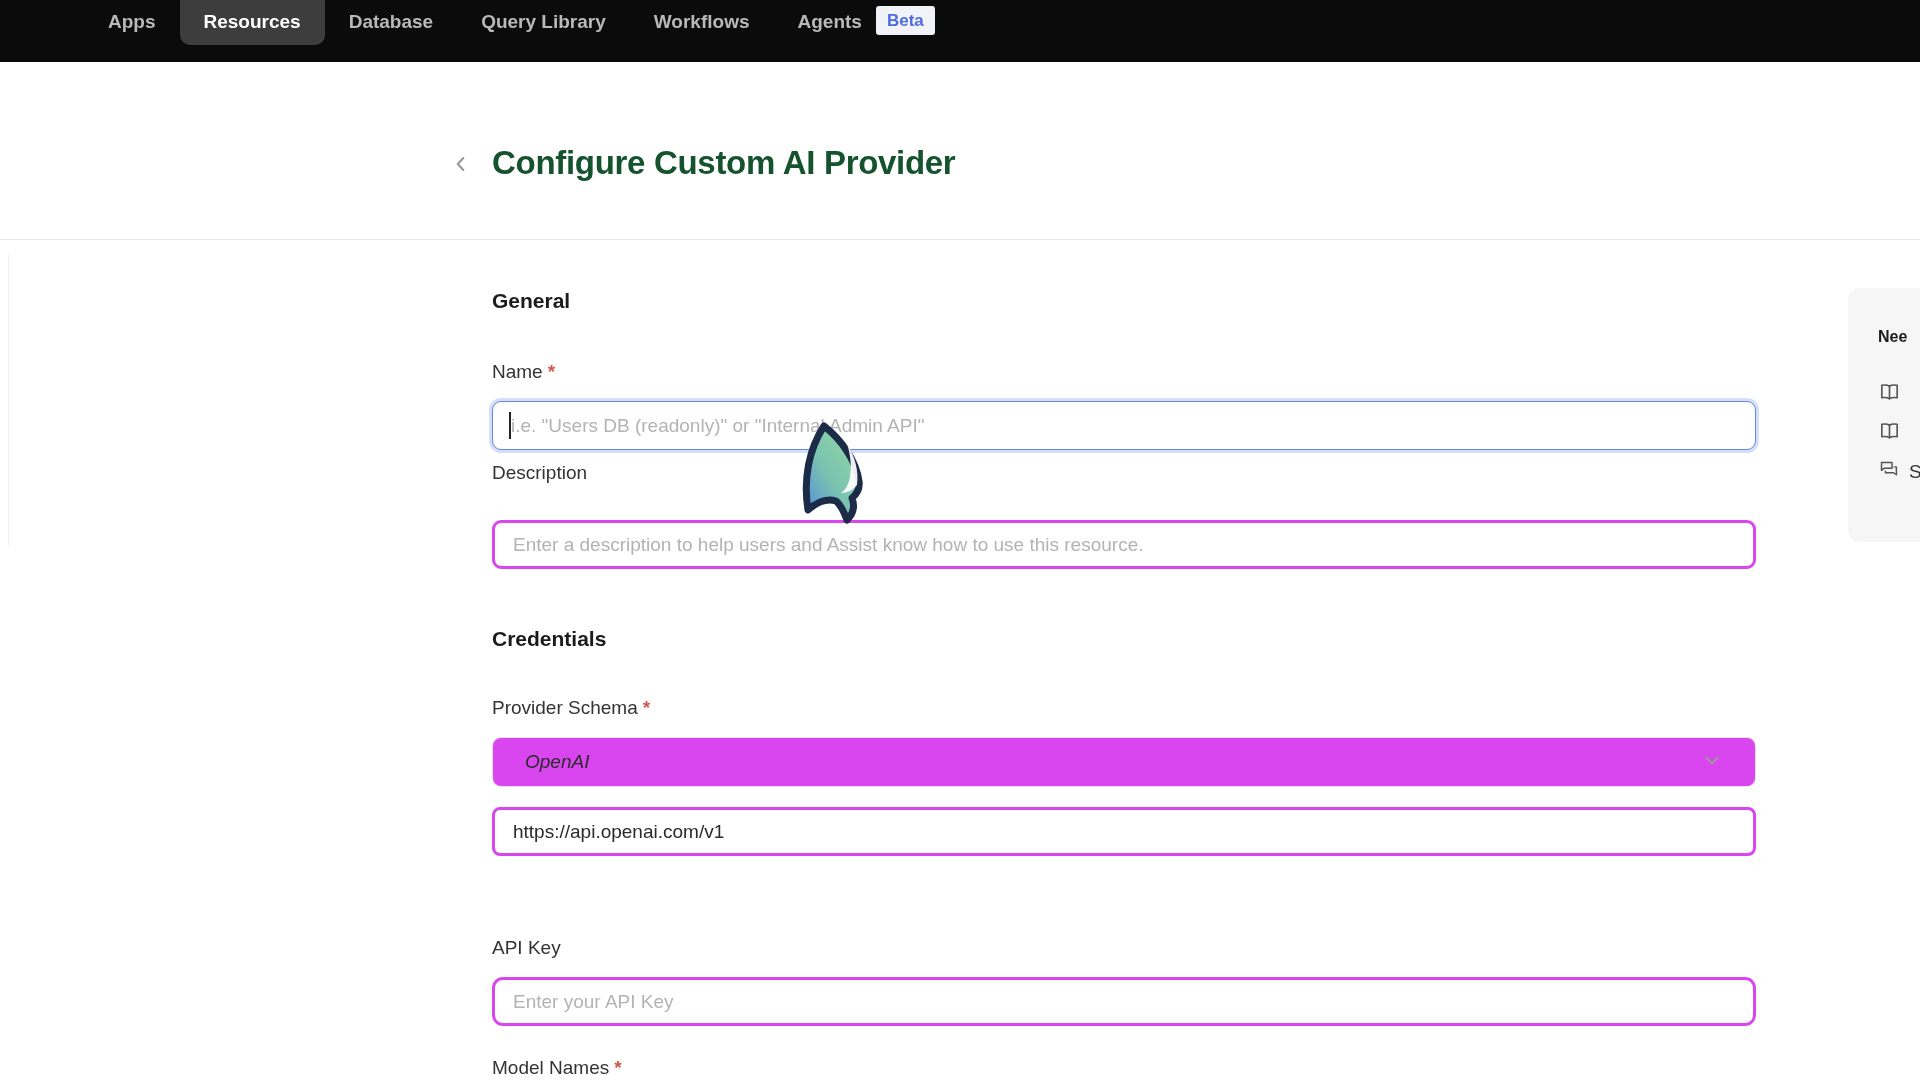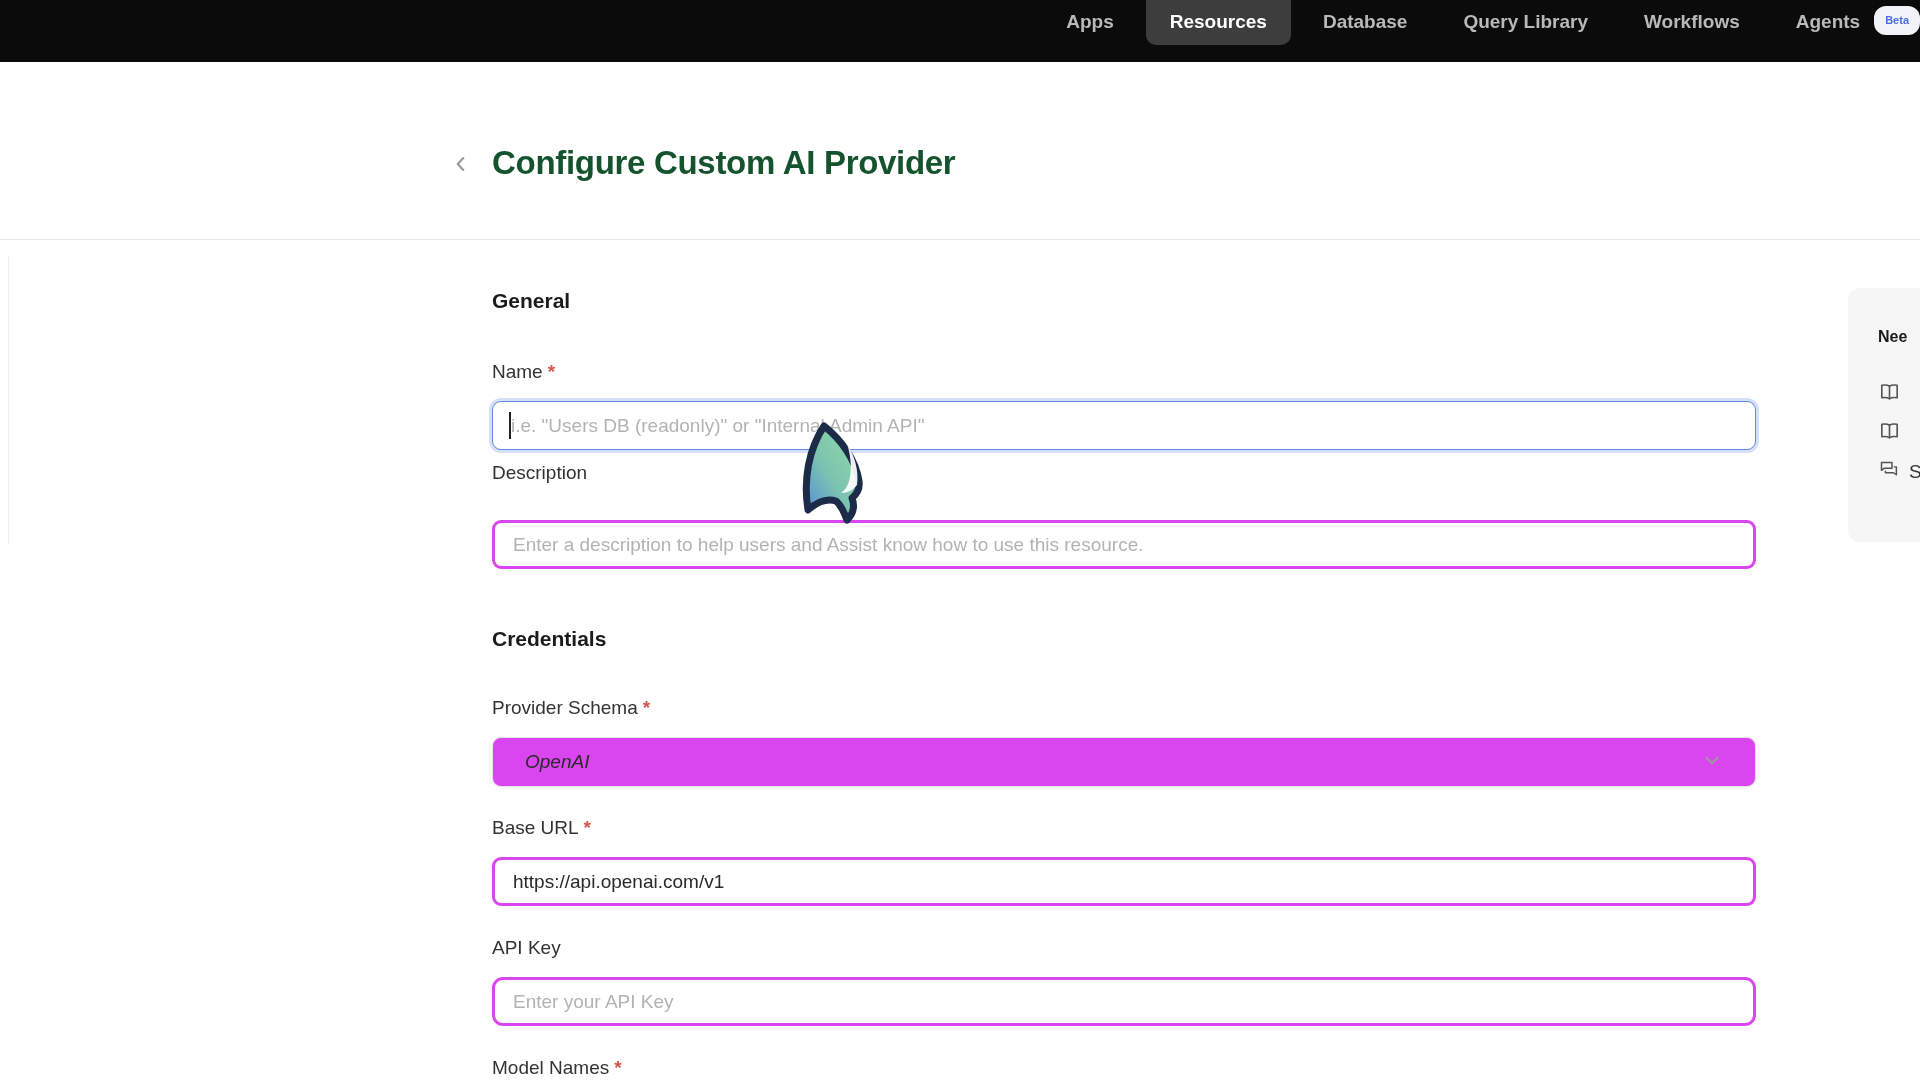--- a/index.html
+++ b/index.html
@@ -9,40 +9,39 @@
     font-family:"Liberation Sans","DejaVu Sans",sans-serif;
     -webkit-font-smoothing:antialiased;
   }
 
   
   .topnav{
     position:absolute;top:0;left:0;width:1920px;height:62px;
     background:#0b0b0b;overflow:hidden;
   }
   .topnav-inner{
-    display:flex;align-items:flex-start;gap:8px;
+    display:flex;align-items:flex-start;gap:0;
     padding-left:84px;
-    justify-content:flex-end;
   }
   .tab{
     color:#b9b9b9;font-size:19px;font-weight:700;
     padding:9px 24px 0 24px;line-height:26px;white-space:nowrap;
     cursor:pointer;
   }
   .tab--active{
     background:#3d3d3d;color:#ffffff;border-radius:10px;
     padding:22px 24px 10px 24px;margin-top:-13px;
   }
   .agents-wrap{display:flex;align-items:flex-start;}
   .agents-wrap .tab{padding-right:4px;}
   .beta-badge{
     margin-top:6px;margin-left:10px;
     background:#f2f3f8;color:#4c6ce0;
-    font-size:11px;font-weight:700;line-height:17px;
-    padding:6px 11px;border-radius:12px;
+    font-size:17px;font-weight:700;line-height:17px;
+    padding:6px 11px;border-radius:3px;
   }
 
   
   .back-btn{
     position:absolute;left:447px;top:152px;width:28px;height:28px;
     display:flex;align-items:center;justify-content:center;cursor:pointer;
   }
   .page-title{
     position:absolute;left:492px;top:143px;
     font-size:33px;font-weight:700;color:#14532d;letter-spacing:-0.3px;
@@ -160,21 +159,21 @@
   <span>
     <svg width="22" height="22" viewBox="0 0 24 24" fill="none" stroke="#9a9a9a" stroke-width="2.2" stroke-linecap="round" stroke-linejoin="round">
         <polyline points="6,9.5 12,15.5 18,9.5"></polyline>
       </svg>
   </span>
 </div>
 
 <div class="field-label" style="top:816px;">
   <span>Base URL</span><span class="req">*</span>
 </div>
-<input class="text-input" style="top: 857px;" type="text" value="https://api.openai.com/v1">
+<input class="text-input" style="top: 807px; border-radius: 8px;" type="text" value="https://api.openai.com/v1">
 
 <div class="field-label" style="top:936px;">
   <span>API Key</span>
 </div>
 <input class="text-input" style="top: 977px; border-radius: 11px;" type="text" placeholder="Enter your API Key">
 
 <div class="field-label" style="top:1056px;">
   <span>Model Names</span><span class="req">*</span>
 </div>
 

